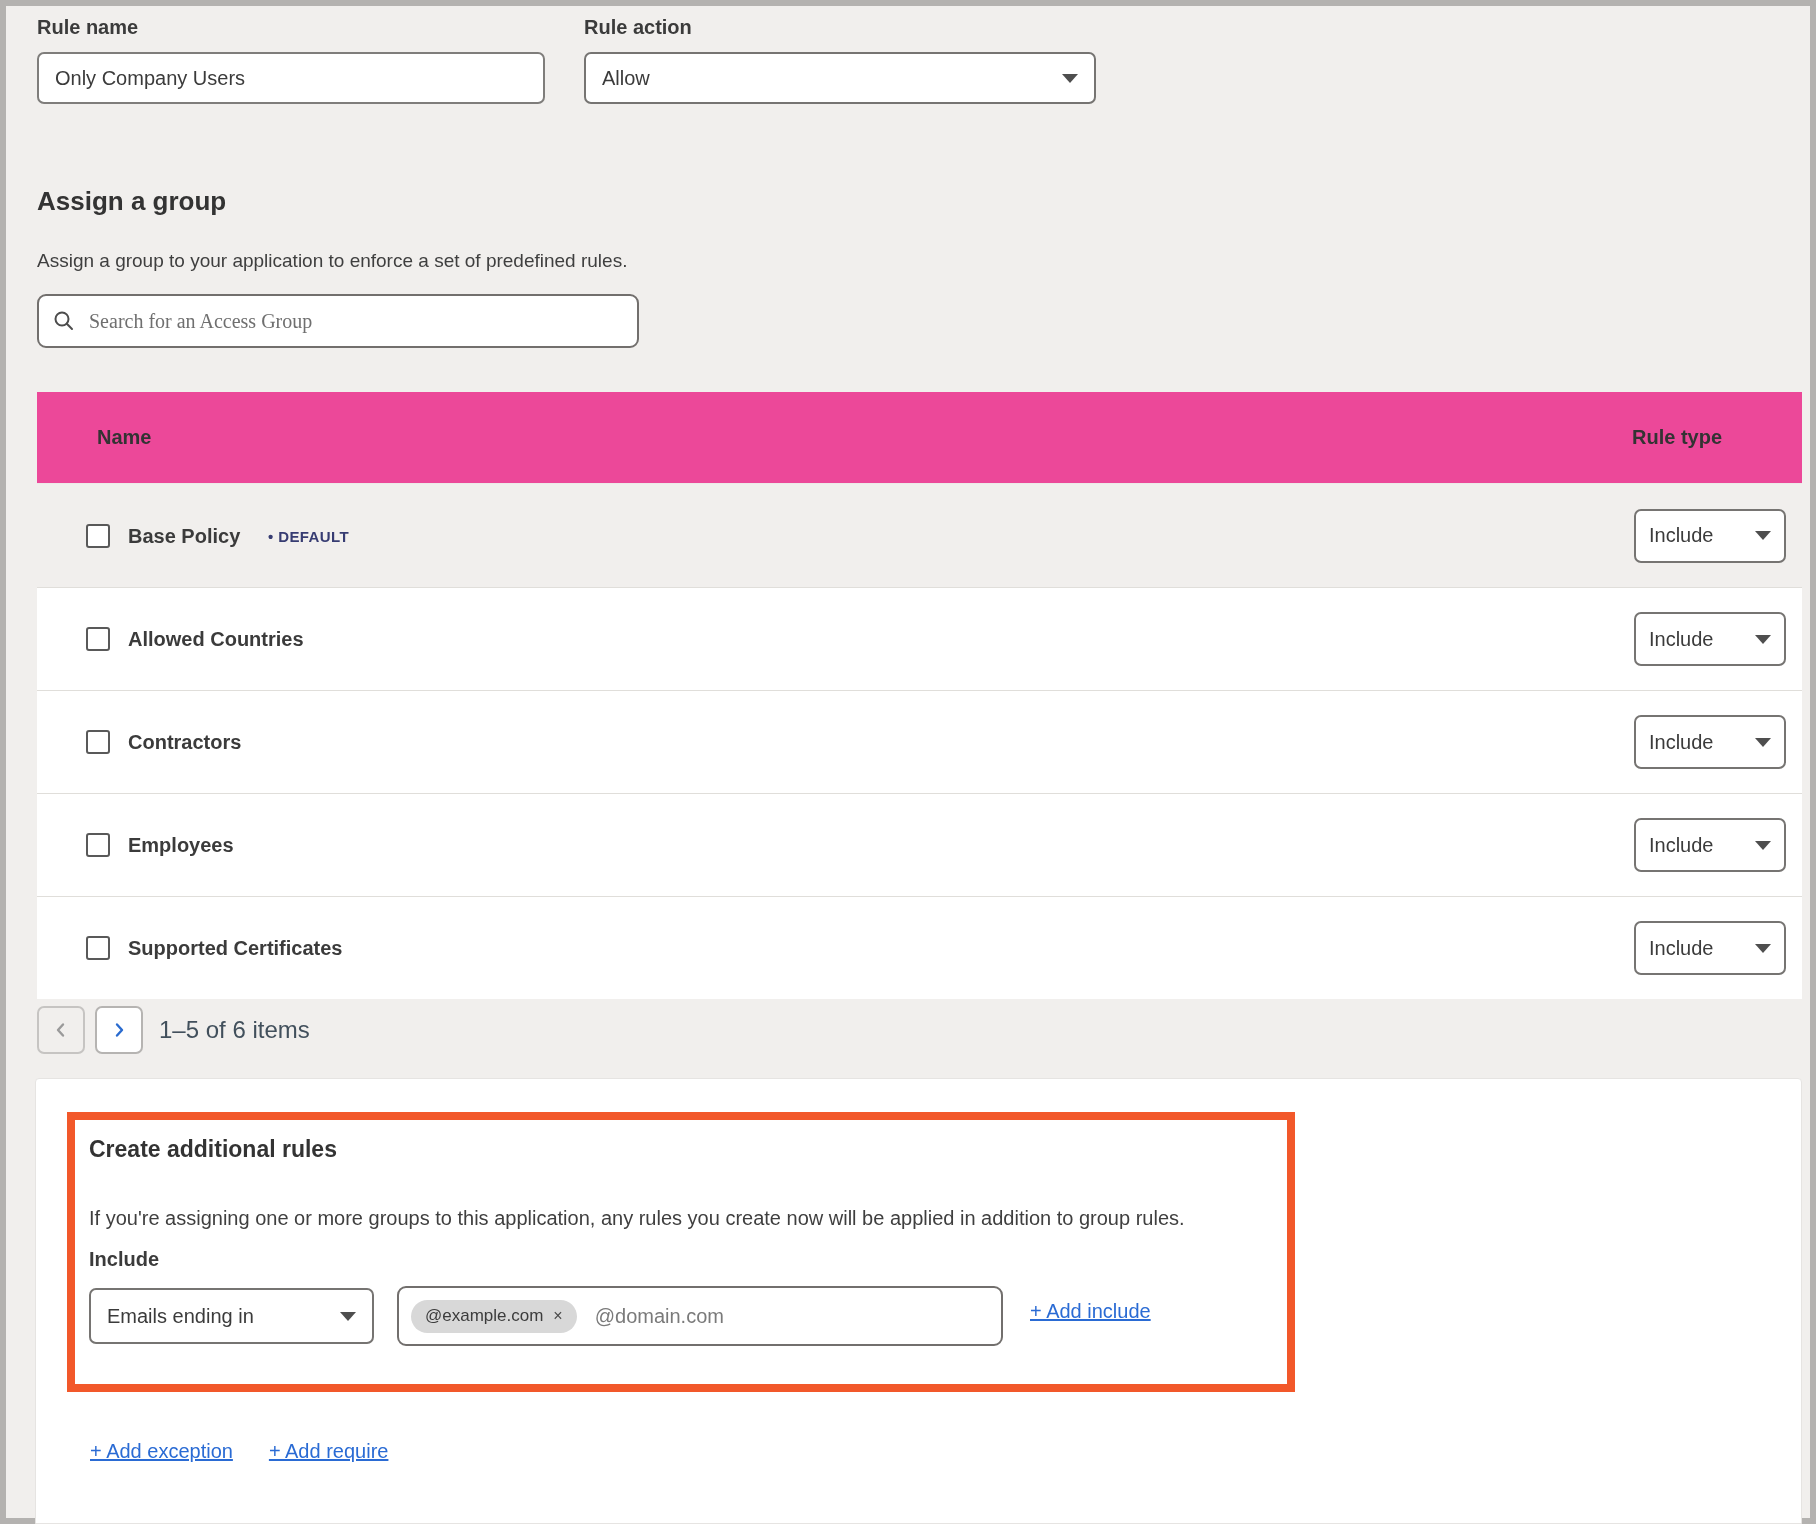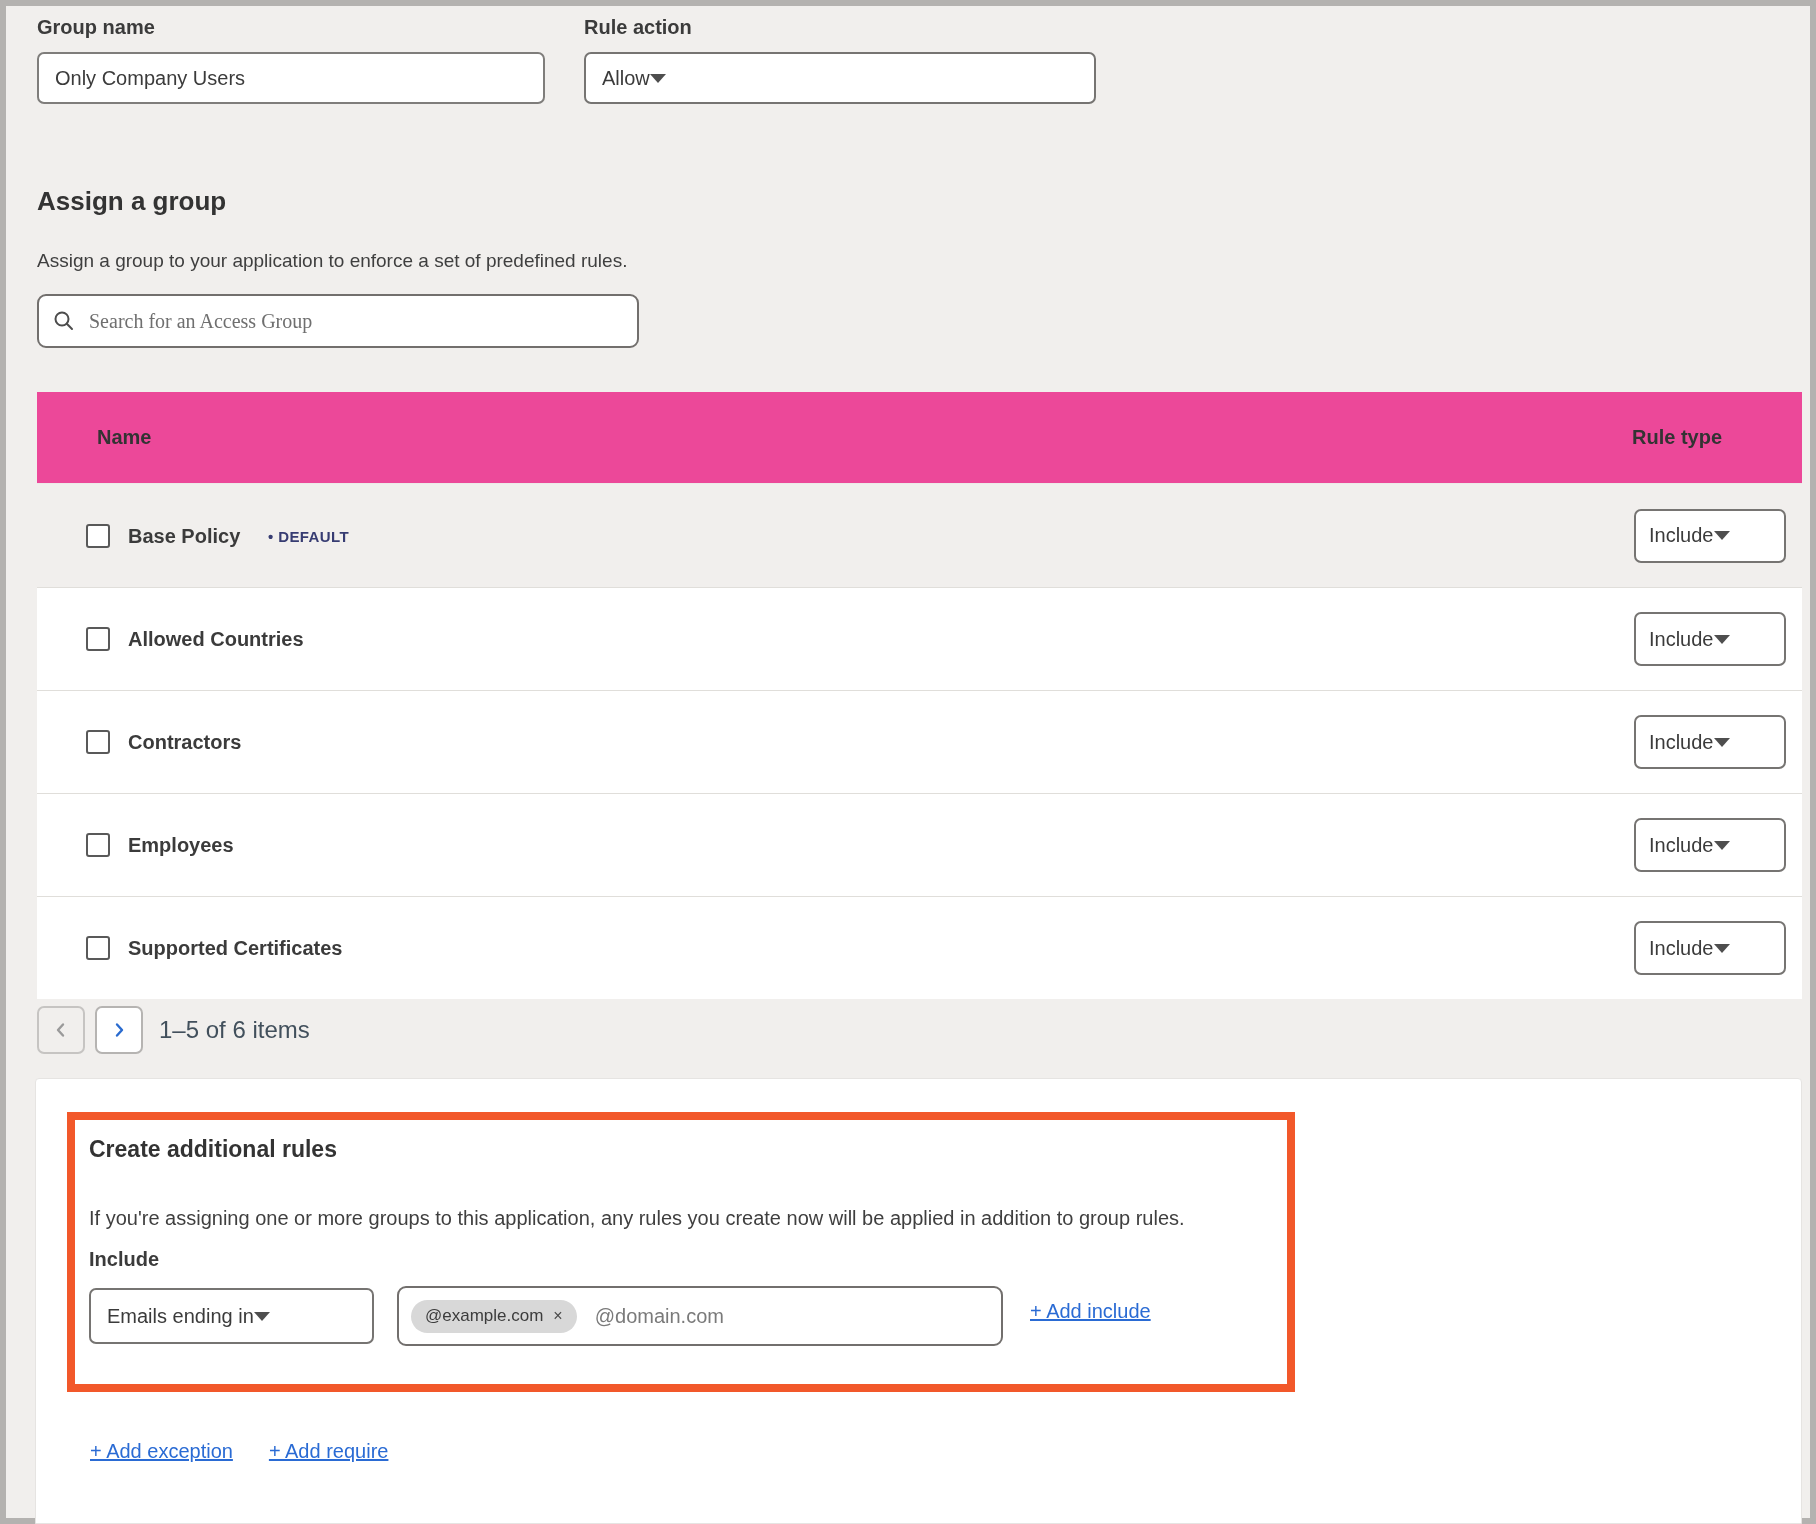--- a/index.html
+++ b/index.html
@@ -26,21 +26,21 @@
     position: absolute;
     left: 37px; top: 52px; width: 508px; height: 52px;
     border: 2px solid #7f7d7b; border-radius: 7px;
     background: #ffffff; font-size: 20px; color: #3b3b3b;
     padding: 0 16px; font-family: "Liberation Sans", sans-serif;
     outline: none;
   }
 
   .select {
     position: absolute;
-    display: flex; align-items: center; justify-content: flex-start;
+    display: flex; align-items: center; justify-content: space-between;
     background: #ffffff; border: 2px solid #767472; border-radius: 7px;
     font-size: 20px; color: #3b3b3b; padding: 0 16px;
     cursor: pointer;
   }
   .sel-rule-action { left: 584px; top: 52px; width: 512px; height: 52px; }
   .caret {
     width: 0; height: 0;
     border-left: 8px solid transparent; border-right: 8px solid transparent;
     border-top: 9px solid #4e4e4e;
     flex: 0 0 auto;
@@ -135,21 +135,21 @@
   .link { color: #2a6bd4; text-decoration: underline; font-size: 20px; cursor: pointer; white-space: nowrap; }
   .add-include { position: absolute; left: 955px; top: 180px; }
 
   .footer-links { position: absolute; left: 90px; top: 1440px; display: flex; gap: 36px; }
 </style>
 </head>
 <body>
 
 <div class="page">
 
-  <div class="field-label lbl-rule-name">Group name</div>
+  <div class="field-label lbl-rule-name">Rule name</div>
   <input class="text-input" type="text" value="Only Company Users" style="">
 
   <div class="field-label lbl-rule-action">Rule action</div>
   <div class="select sel-rule-action">
     <span>Allow</span>
     <span class="caret"></span>
   </div>
 
   <div class="assign-heading">Assign a group</div>
   <div class="assign-desc">Assign a group to your application to enforce a set of predefined rules.</div>

